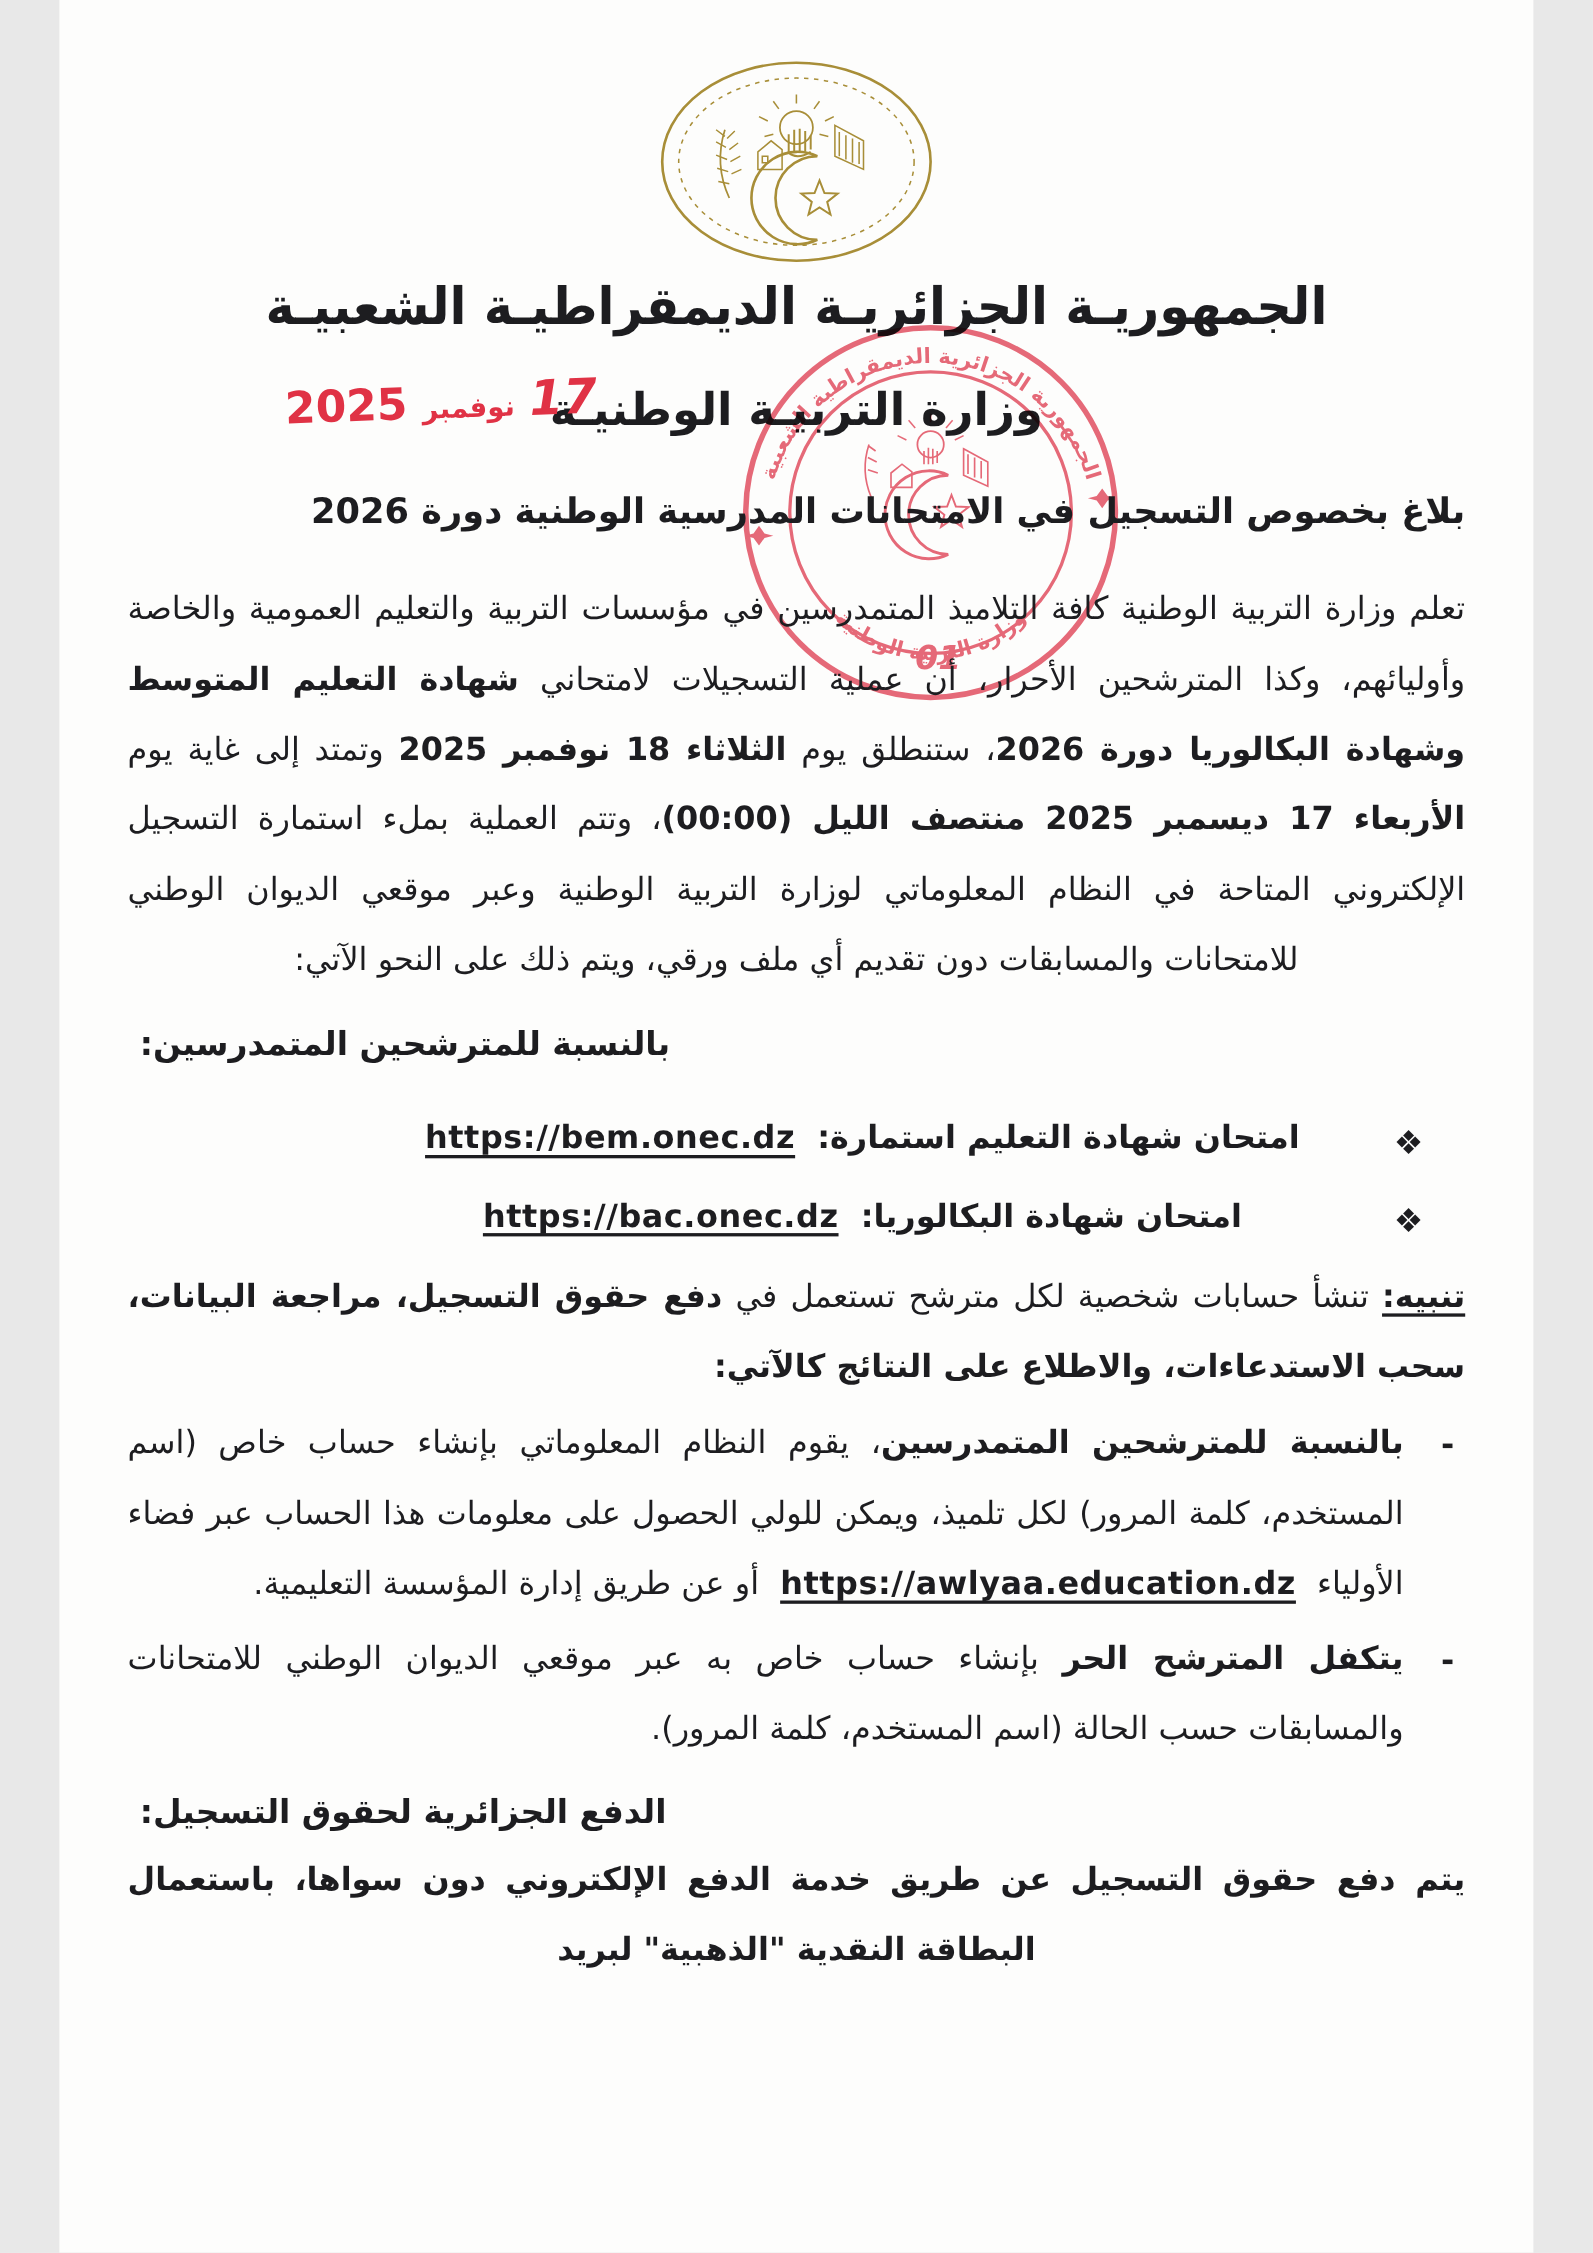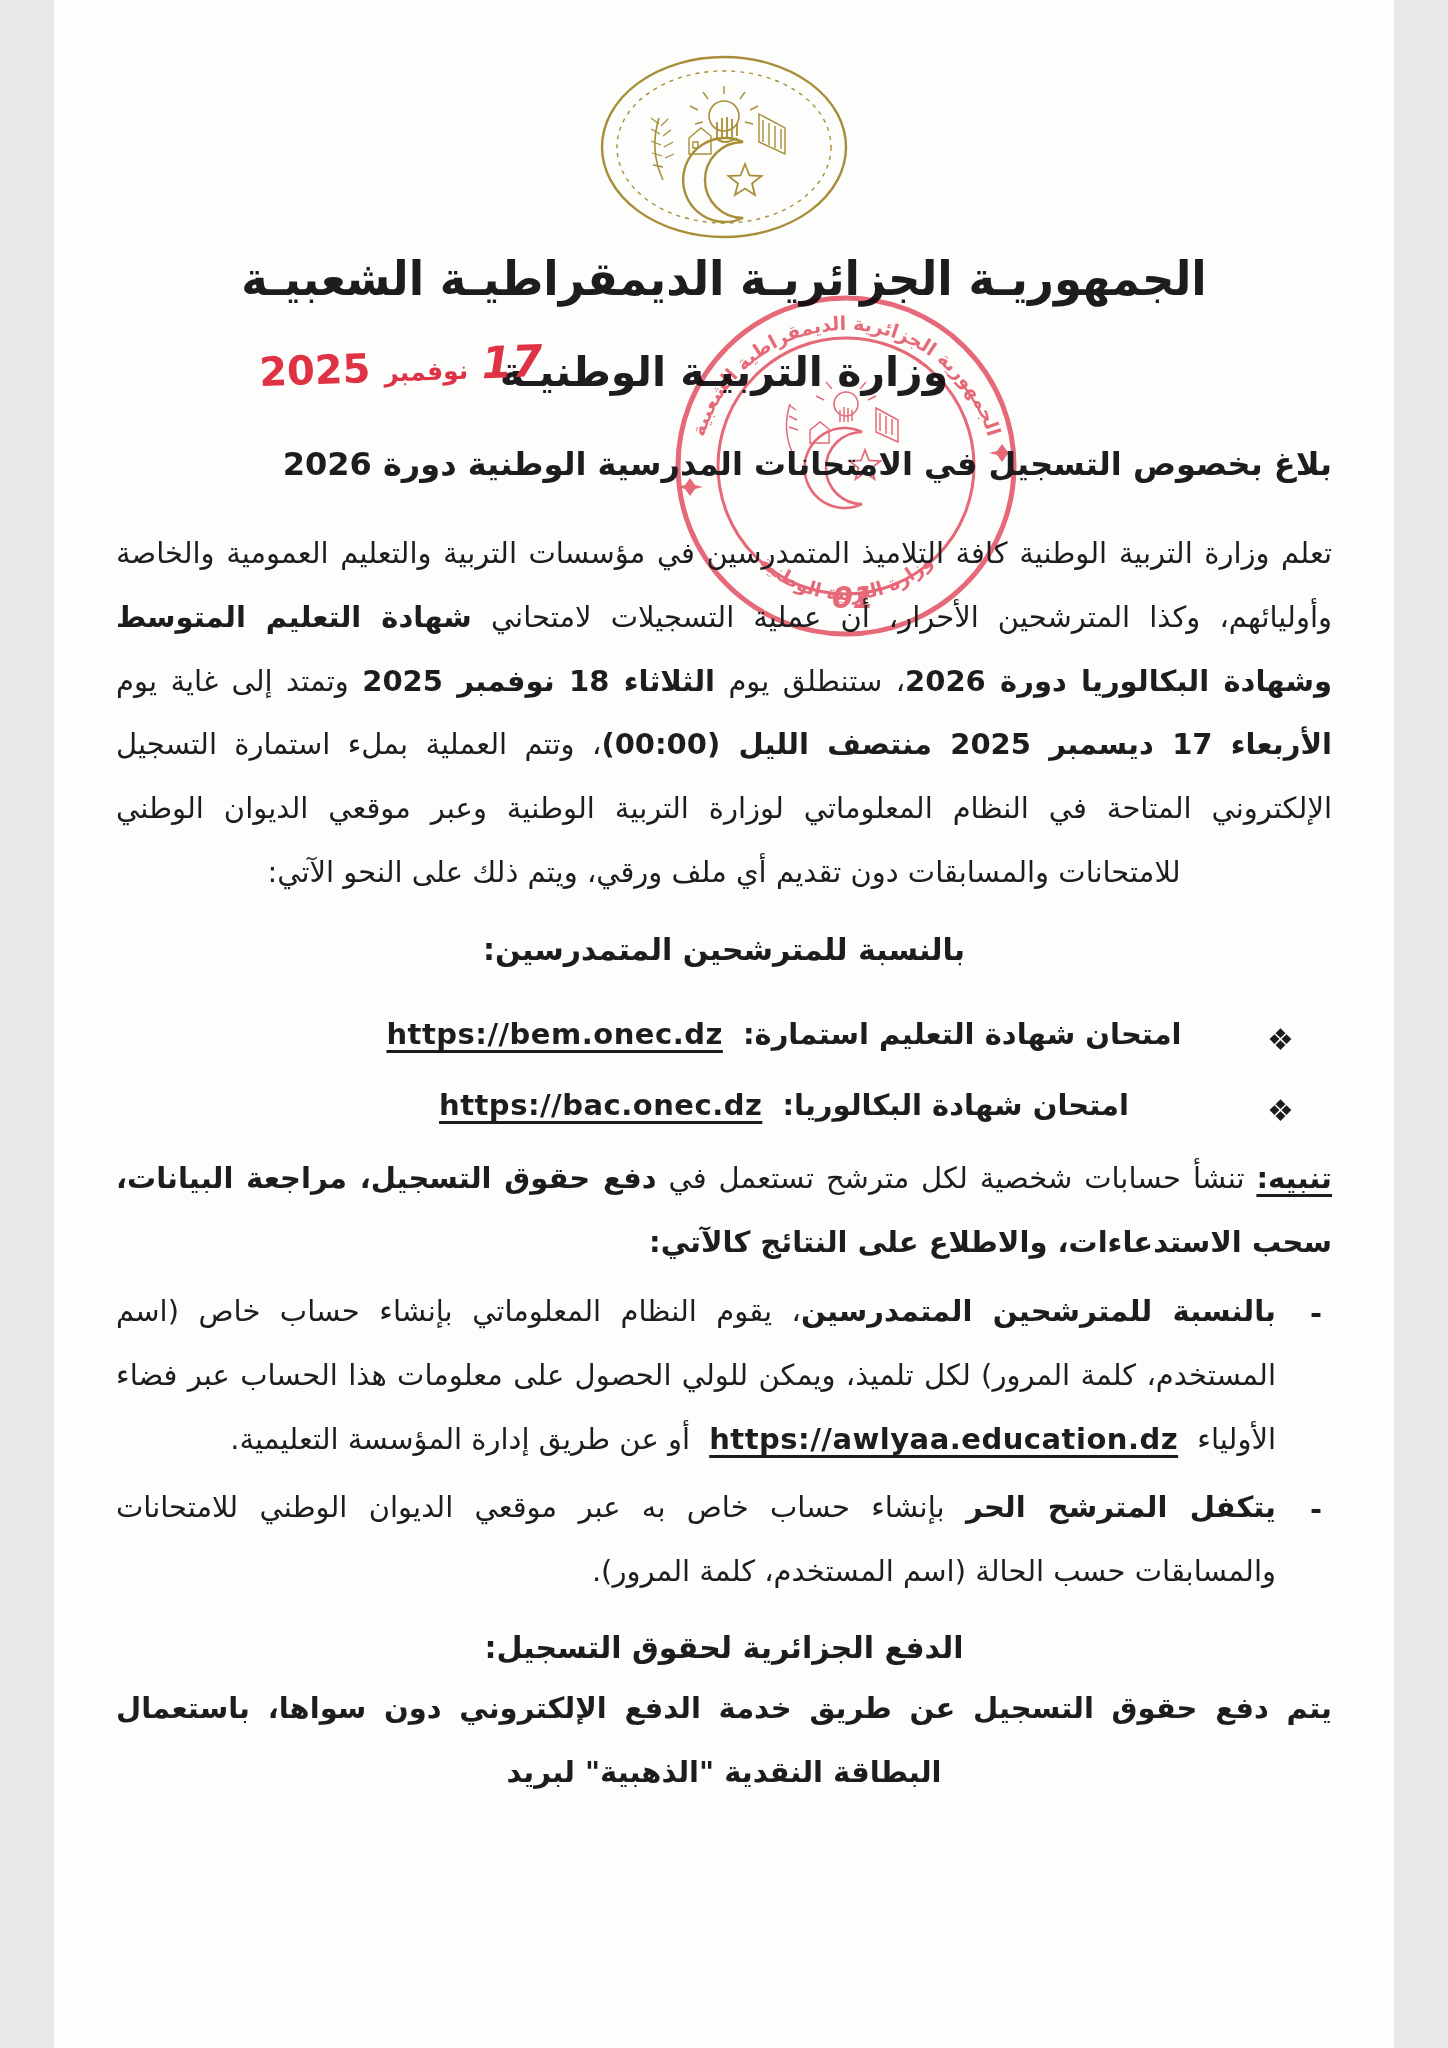--- a/index.html
+++ b/index.html
@@ -34,21 +34,21 @@
   .content{
     position:absolute; top:440px; right:62px; left:62px;
     direction:rtl; font-size:29px; line-height:2.2;
   }
   .doc-title{
     margin:0 0 34px; text-align:right; font-size:32px; font-weight:bold; line-height:1.5;
   }
   .para{margin:0; text-align:justify; text-align-last:center;}
   .para.last-right{text-align-last:right;}
   .sec-heading{
-    margin:18px 11px 2px; font-size:30px; font-weight:bold; text-align:center; line-height:1.8;
+    margin:18px 11px 2px; font-size:30px; font-weight:bold; text-align:left; line-height:1.8;
   }
   .site-list{list-style:none; margin:22px 0 6px; padding:0 70px 0 180px;}
   .site-list li{position:relative; text-align:center; line-height:2.45;}
   .site-list .diamond{
     position:absolute; right:-32px; top:4px; font-size:30px; font-weight:bold;
   }
   .dash-list{list-style:none; margin:6px 0 0; padding:0;}
   .dash-list li{
     position:relative; padding-right:56px; margin-bottom:4px;
     text-align:justify; text-align-last:right;

